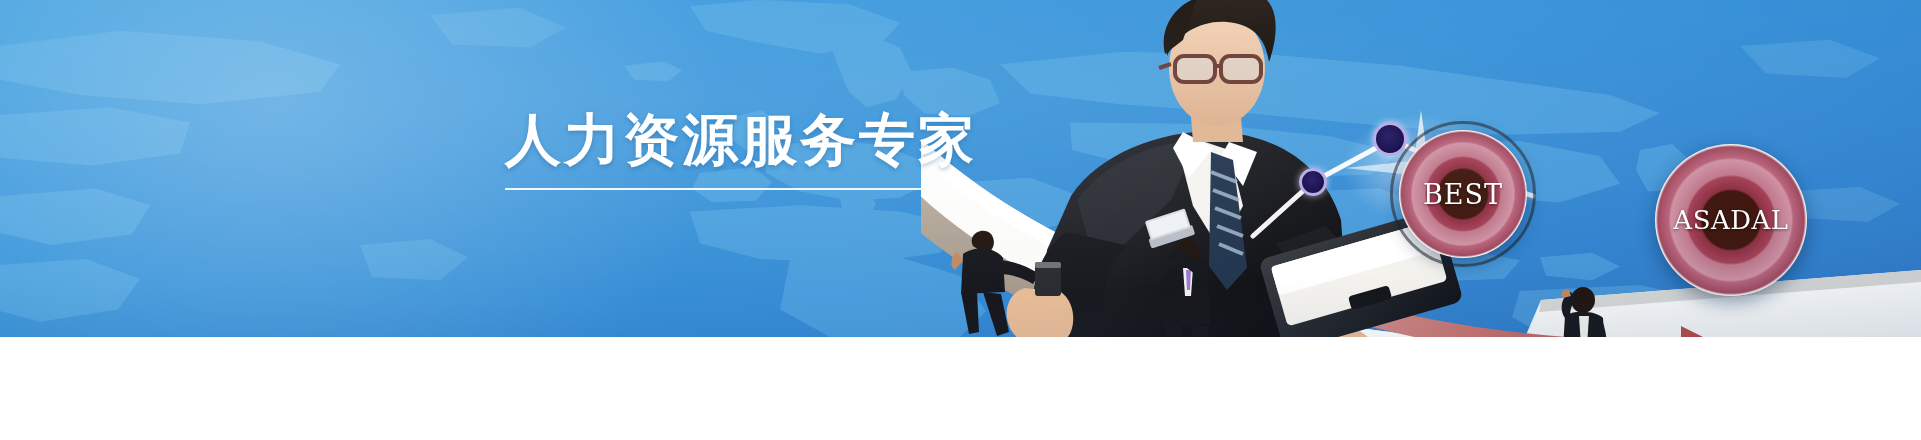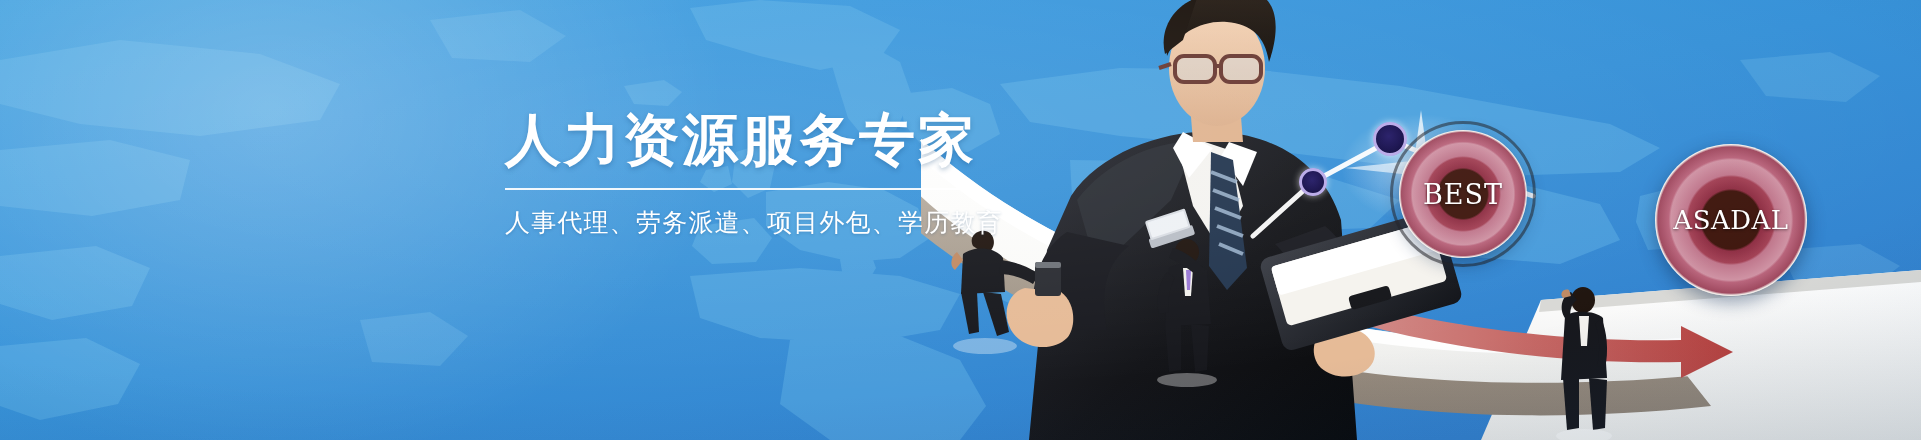--- a/index.html
+++ b/index.html
@@ -6,21 +6,21 @@
   html, body {
     margin: 0;
     padding: 0;
     background: #ffffff;
   }
   * { box-sizing: border-box; }
 
   .banner {
     position: relative;
     width: 1921px;
-    height: 440px;
+    height: 337px;
     overflow: hidden;
     font-family: "DejaVu Sans", "Liberation Sans", sans-serif;
     background: linear-gradient(168deg, #45a3e0 0%, #3d9ade 22%, #3892d8 48%, #3486d1 74%, #3179c6 100%);
   }
 
   
   .map-layer {
     position: absolute;
     inset: 0;
     opacity: 0.55;
@@ -374,16 +374,15 @@
     <div class="badge badge-asadal">
       <span>ASADAL</span>
     </div>
   </div>
 
   <div class="vignette"></div>
 
   <div class="text-block">
     <h1 class="headline">人力资源服务专家</h1>
     <hr class="divider">
-    <p class="subhead">人事代理、劳务派遣、项目外包、学历教育</p>
   </div>
 
 </div>
 
 </body></html>

